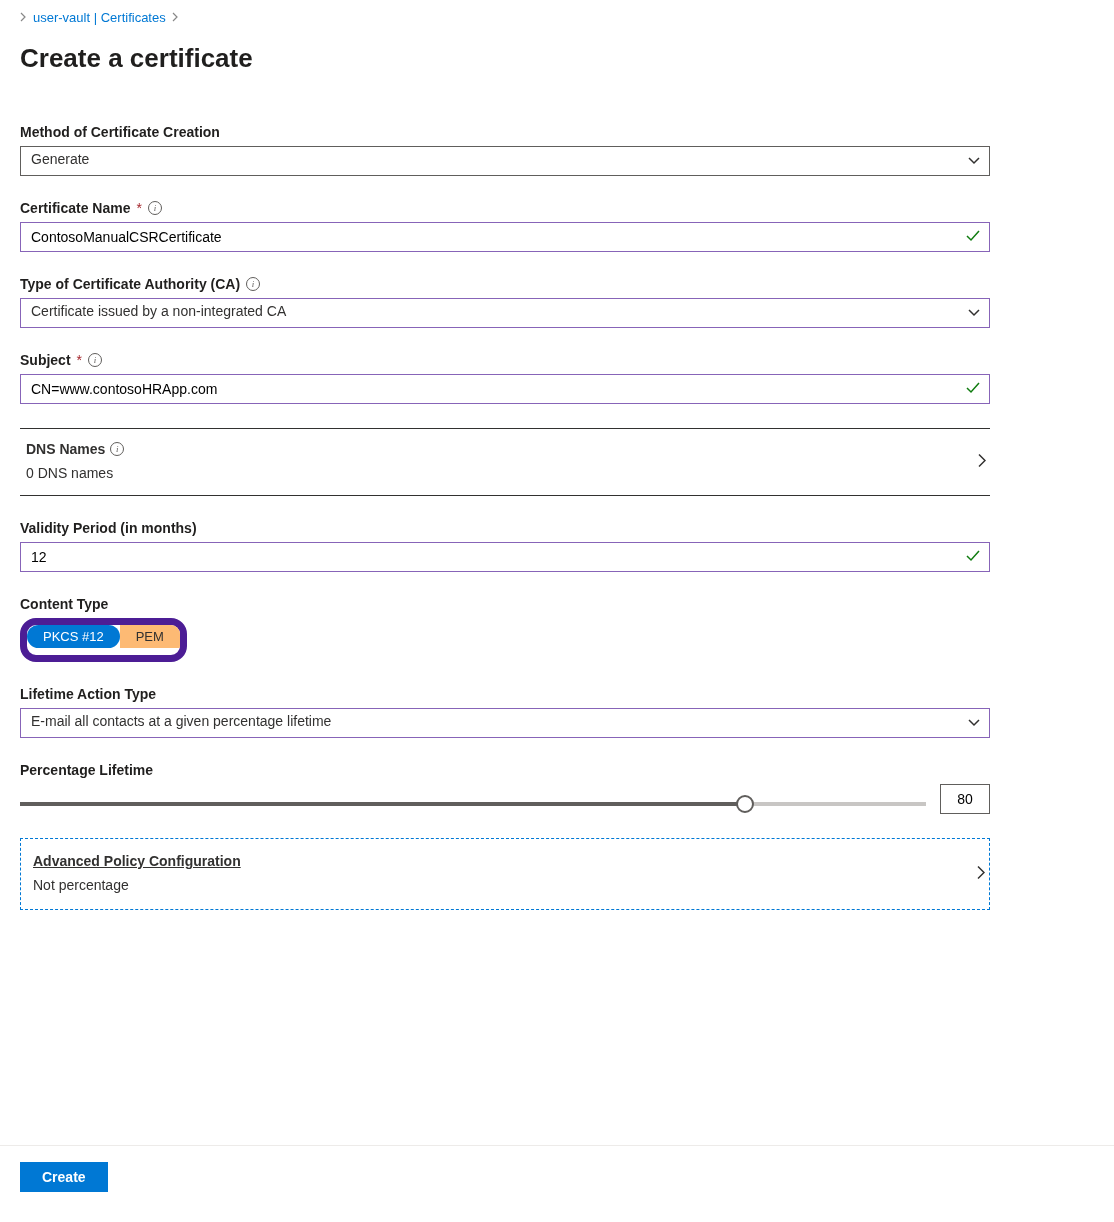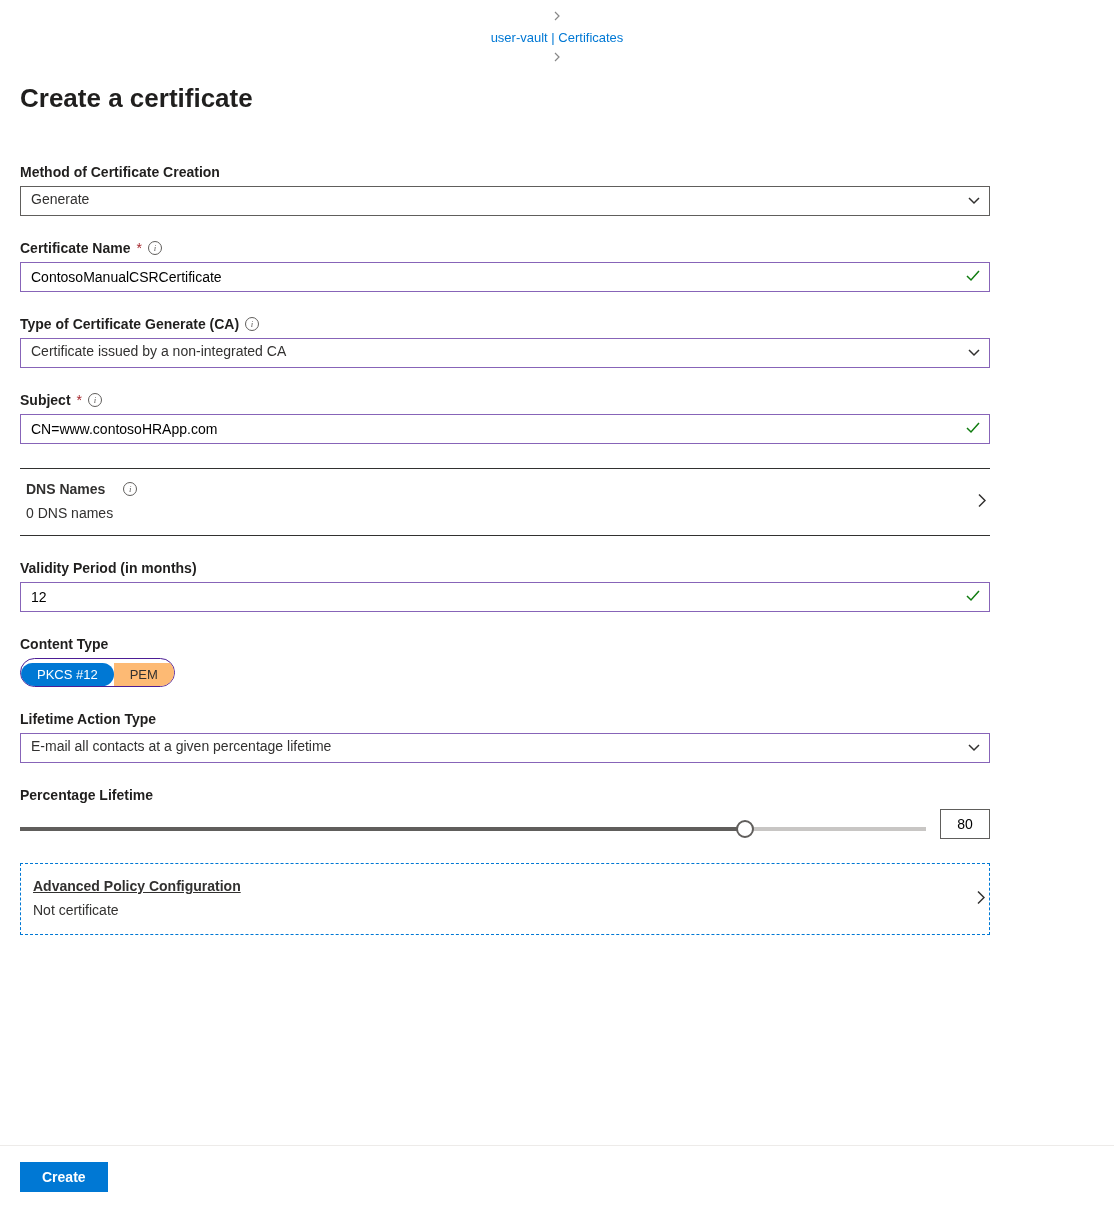--- a/index.html
+++ b/index.html
@@ -16,21 +16,20 @@
   }
   .page {
     padding: 10px 20px 0 20px;
   }
   .breadcrumb {
     display: flex;
     align-items: center;
     gap: 6px;
     font-size: 13px;
     margin-bottom: 18px;
-    flex-direction: column;
   }
   .breadcrumb .chev {
     color: #888;
     font-size: 12px;
   }
   .breadcrumb a {
     color: #0078d4;
     text-decoration: none;
   }
   .page-title {
@@ -115,42 +114,42 @@
     margin-bottom: 24px;
     position: relative;
     display: flex;
     flex-direction: column;
     gap: 8px;
     cursor: pointer;
   }
   .divider-row .row-title {
     display: flex;
     align-items: center;
-    gap: 18px;
+    gap: 5px;
     font-size: 14px;
     font-weight: 600;
   }
   .divider-row .row-value {
     font-size: 14px;
     font-weight: 400;
     color: #323130;
   }
   .row-chevron {
     position: absolute;
     right: 4px;
     top: 50%;
     transform: translateY(-50%);
   }
   .pill-toggle {
     display: inline-flex;
-    align-items: flex-end;
-    border: 1px solid #4c1d95;
+    align-items: flex-start;
+    border: 7px solid #4c1d95;
     border-radius: 16px;
     overflow: hidden;
-    height: 29px;
+    height: 44px;
   }
   .pill-option {
     padding: 4px 16px;
     font-size: 13px;
     cursor: pointer;
     color: #323130;
     background: #fdba74;
   }
   .pill-option.active {
     background: #0078d4;
@@ -285,21 +284,21 @@
       <span class="checkmark">
         <svg width="14" height="12" viewBox="0 0 14 12">
             <path d="M1 6 L5 10 L13 1" stroke="#107c10" stroke-width="1.5" fill="none"></path>
           </svg>
       </span>
     </div>
   </div>
 
   <div class="field">
     <div class="field-label">
-      <span>Type of Certificate Generate (CA)</span>
+      <span>Type of Certificate Authority (CA)</span>
       <span class="info-icon">i</span>
     </div>
     <div class="input-wrap">
       <div class="select-input validated">Certificate issued by a non-integrated CA</div>
       <span class="chevron-down">
         <svg width="12" height="8" viewBox="0 0 12 8">
             <path d="M1 1 L6 6 L11 1" stroke="#323130" stroke-width="1.5" fill="none"></path>
           </svg>
       </span>
     </div>
@@ -382,21 +381,21 @@
           <div class="slider-fill" id="slider-fill" style="width: 80%;"></div>
         </div>
         <div class="slider-thumb" id="slider-thumb" style="left: 80%;"></div>
       </div>
       <input type="text" class="slider-value-box" value="80" style="">
     </div>
   </div>
 
   <div class="dashed-panel">
     <div class="panel-title">Advanced Policy Configuration</div>
-    <div class="panel-value">Not certificate</div>
+    <div class="panel-value">Not percentage</div>
     <span class="row-chevron">
       <svg width="8" height="14" viewBox="0 0 8 14">
           <path d="M1 1 L7 7 L1 13" stroke="#323130" stroke-width="1.5" fill="none"></path>
         </svg>
     </span>
   </div>
 
 </div>
 
 <div class="footer">

